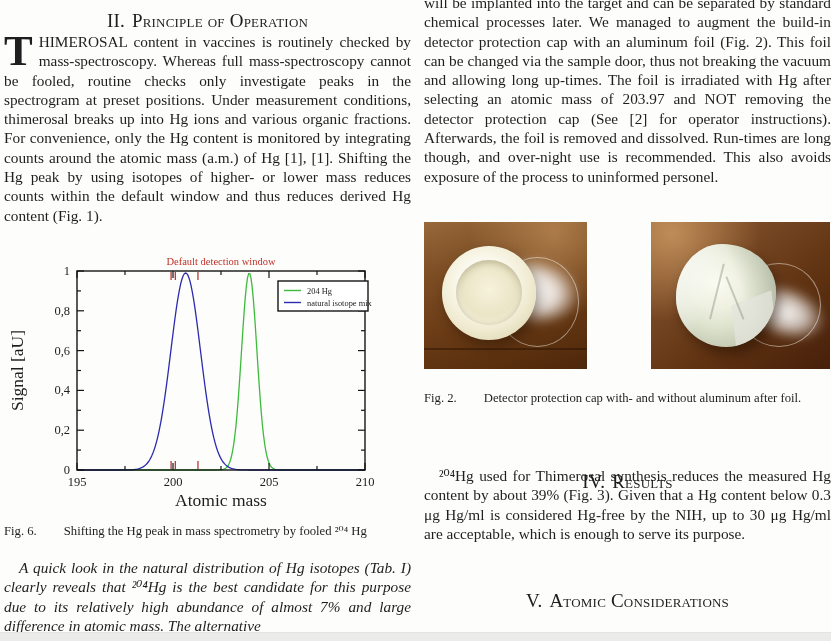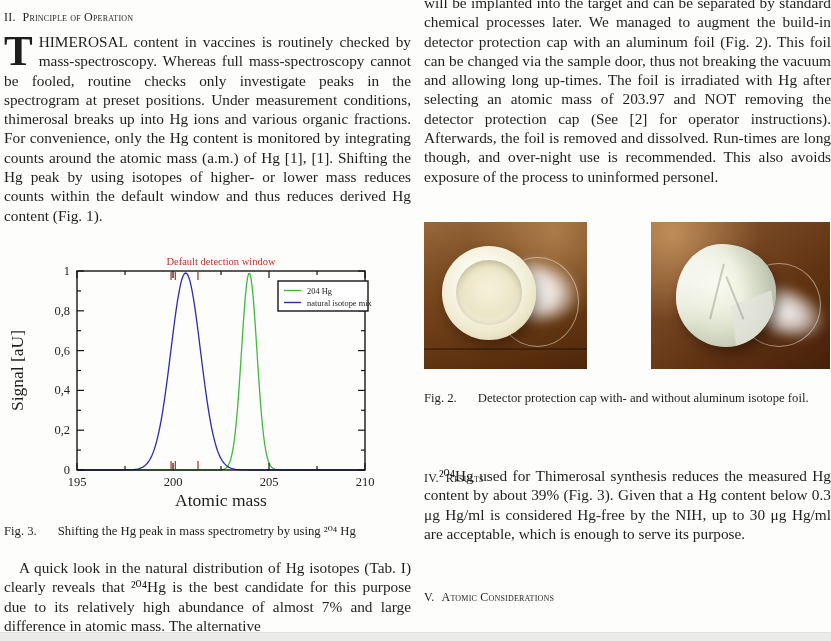--- a/index.html
+++ b/index.html
@@ -6,43 +6,43 @@
   #page{
     position:relative;width:831px;height:641px;overflow:hidden;
     background:#fdfdfc;color:#1e1e1e;
     font-family:"Liberation Serif","DejaVu Serif",serif;
   }
   .col{position:absolute;top:0;height:587px;}
   #col-left{left:4px;width:407px;}
   #col-right{left:424px;width:407px;}
 
   .sec-heading{
-    position:absolute;left:0;width:100%;text-align:left;
-    font-size:12px;font-weight:400;margin:0;letter-spacing:.2px;
+    position:absolute;left:0;width:100%;text-align:center;
+    font-size:19px;font-weight:400;margin:0;letter-spacing:.2px;
   }
   .sec-num{margin-right:7px;}
   .sec-title{font-variant:small-caps;}
 
   .body-text{
     position:absolute;left:0;width:100%;margin:0;
     font-size:15.3px;line-height:19.3px;text-align:justify;
     hyphens:none;
   }
   .indent{text-indent:15px;}
 
   .dropcap{
     float:left;font-size:43px;line-height:34px;font-weight:700;
     padding:2px 6px 0 0;
   }
 
   .fig-caption{
     position:absolute;left:0;width:100%;margin:0;
     font-size:12.7px;line-height:15px;
   }
-  .cap-label{margin-right:21px;}
+  .cap-label{margin-right:27px;}
 
   #fig1-chart{position:absolute;left:3px;top:250px;}
 
   
   .photos{position:absolute;top:222px;left:0;width:100%;height:147px;}
   .photo{position:absolute;top:0;height:147px;overflow:hidden;}
   #photo-left{left:0;width:163px;}
   #photo-right{left:227px;width:179px;}
   .wood{position:absolute;inset:0;}
   #photo-left .wood{
@@ -167,24 +167,24 @@
         <text x="214" y="256" font-size="17.5" text-anchor="middle" font-family="&quot;Liberation Serif&quot;,&quot;DejaVu Serif&quot;,serif" fill="#1e1e1e">Atomic mass</text>
         <text x="16" y="120.5" font-size="17.5" text-anchor="middle" font-family="&quot;Liberation Serif&quot;,&quot;DejaVu Serif&quot;,serif" fill="#1e1e1e" transform="rotate(-90 16 120.5)">Signal [aU]</text>
         <rect x="271" y="31" width="90" height="30" fill="#ffffff" stroke="#141414" stroke-width="1.4"></rect>
         <line x1="277" y1="40.5" x2="294" y2="40.5" stroke="#3dbb3d" stroke-width="1.4"></line>
         <text x="300" y="43.5" font-size="8.4" font-family="&quot;Liberation Serif&quot;,&quot;DejaVu Serif&quot;,serif" fill="#1e1e1e">204 Hg</text>
         <line x1="277" y1="52.5" x2="294" y2="52.5" stroke="#2b2bb0" stroke-width="1.4"></line>
         <text x="300" y="55.5" font-size="8.4" font-family="&quot;Liberation Serif&quot;,&quot;DejaVu Serif&quot;,serif" fill="#1e1e1e">natural isotope mix</text>
       </svg>
 
     <p class="fig-caption" style="top:524px;">
-      <span class="cap-label">Fig. 3.</span><span>Shifting the Hg peak in mass spectrometry by using ²⁰⁴ Hg</span>
+      <span class="cap-label">Fig. 6.</span><span>Shifting the Hg peak in mass spectrometry by fooled ²⁰⁴ Hg</span>
     </p>
 
-    <p class="body-text indent" style="top:558px;">A quick look in the natural distribution of Hg isotopes (Tab. I) clearly reveals that ²⁰⁴Hg is the best candidate for this purpose due to its relatively high abundance of almost 7% and large difference in atomic mass. The alternative</p>
+    <p class="body-text indent" style="top:558px;font-style:italic;">A quick look in the natural distribution of Hg isotopes (Tab. I) clearly reveals that ²⁰⁴Hg is the best candidate for this purpose due to its relatively high abundance of almost 7% and large difference in atomic mass. The alternative</p>
   </div>
 
   <div class="col" id="col-right">
     <p class="body-text" style="top:-7px;">will be implanted into the target and can be separated by standard chemical processes later. We managed to augment the build-in detector protection cap with an aluminum foil (Fig. 2). This foil can be changed via the sample door, thus not breaking the vacuum and allowing long up-times. The foil is irradiated with Hg after selecting an atomic mass of 203.97 and NOT removing the detector protection cap (See [2] for operator instructions). Afterwards, the foil is removed and dissolved. Run-times are long though, and over-night use is recommended. This also avoids exposure of the process to uninformed personel.</p>
 
     <div class="photos">
       <div class="photo" id="photo-left">
         <div class="wood"></div>
         <div class="plank-line"></div>
         <div class="glass-ring"></div>
@@ -201,21 +201,21 @@
           <div class="foil-facet facet-a"></div>
           <div class="foil-facet facet-b"></div>
           <div class="foil-facet facet-c"></div>
           <div class="crease crease1"></div>
           <div class="crease crease2"></div>
         </div>
       </div>
     </div>
 
     <p class="fig-caption" style="top:391px;">
-      <span class="cap-label">Fig. 2.</span><span>Detector protection cap with- and without aluminum isotope foil.</span>
+      <span class="cap-label">Fig. 2.</span><span>Detector protection cap with- and without aluminum after foil.</span>
     </p>
 
     <h2 class="sec-heading" style="top:447px;margin-top:24px;">
       <span class="sec-num">IV.</span><span class="sec-title">Results</span>
     </h2>
 
     <p class="body-text indent" style="top:466px;">²⁰⁴Hg used for Thimerosal synthesis reduces the measured Hg content by about 39% (Fig. 3). Given that a Hg content below 0.3 μg Hg/ml is considered Hg-free by the NIH, up to 30 μg Hg/ml are acceptable, which is enough to serve its purpose.</p>
 
     <h2 class="sec-heading" style="top:590px;">
       <span class="sec-num">V.</span><span class="sec-title">Atomic Considerations</span>

